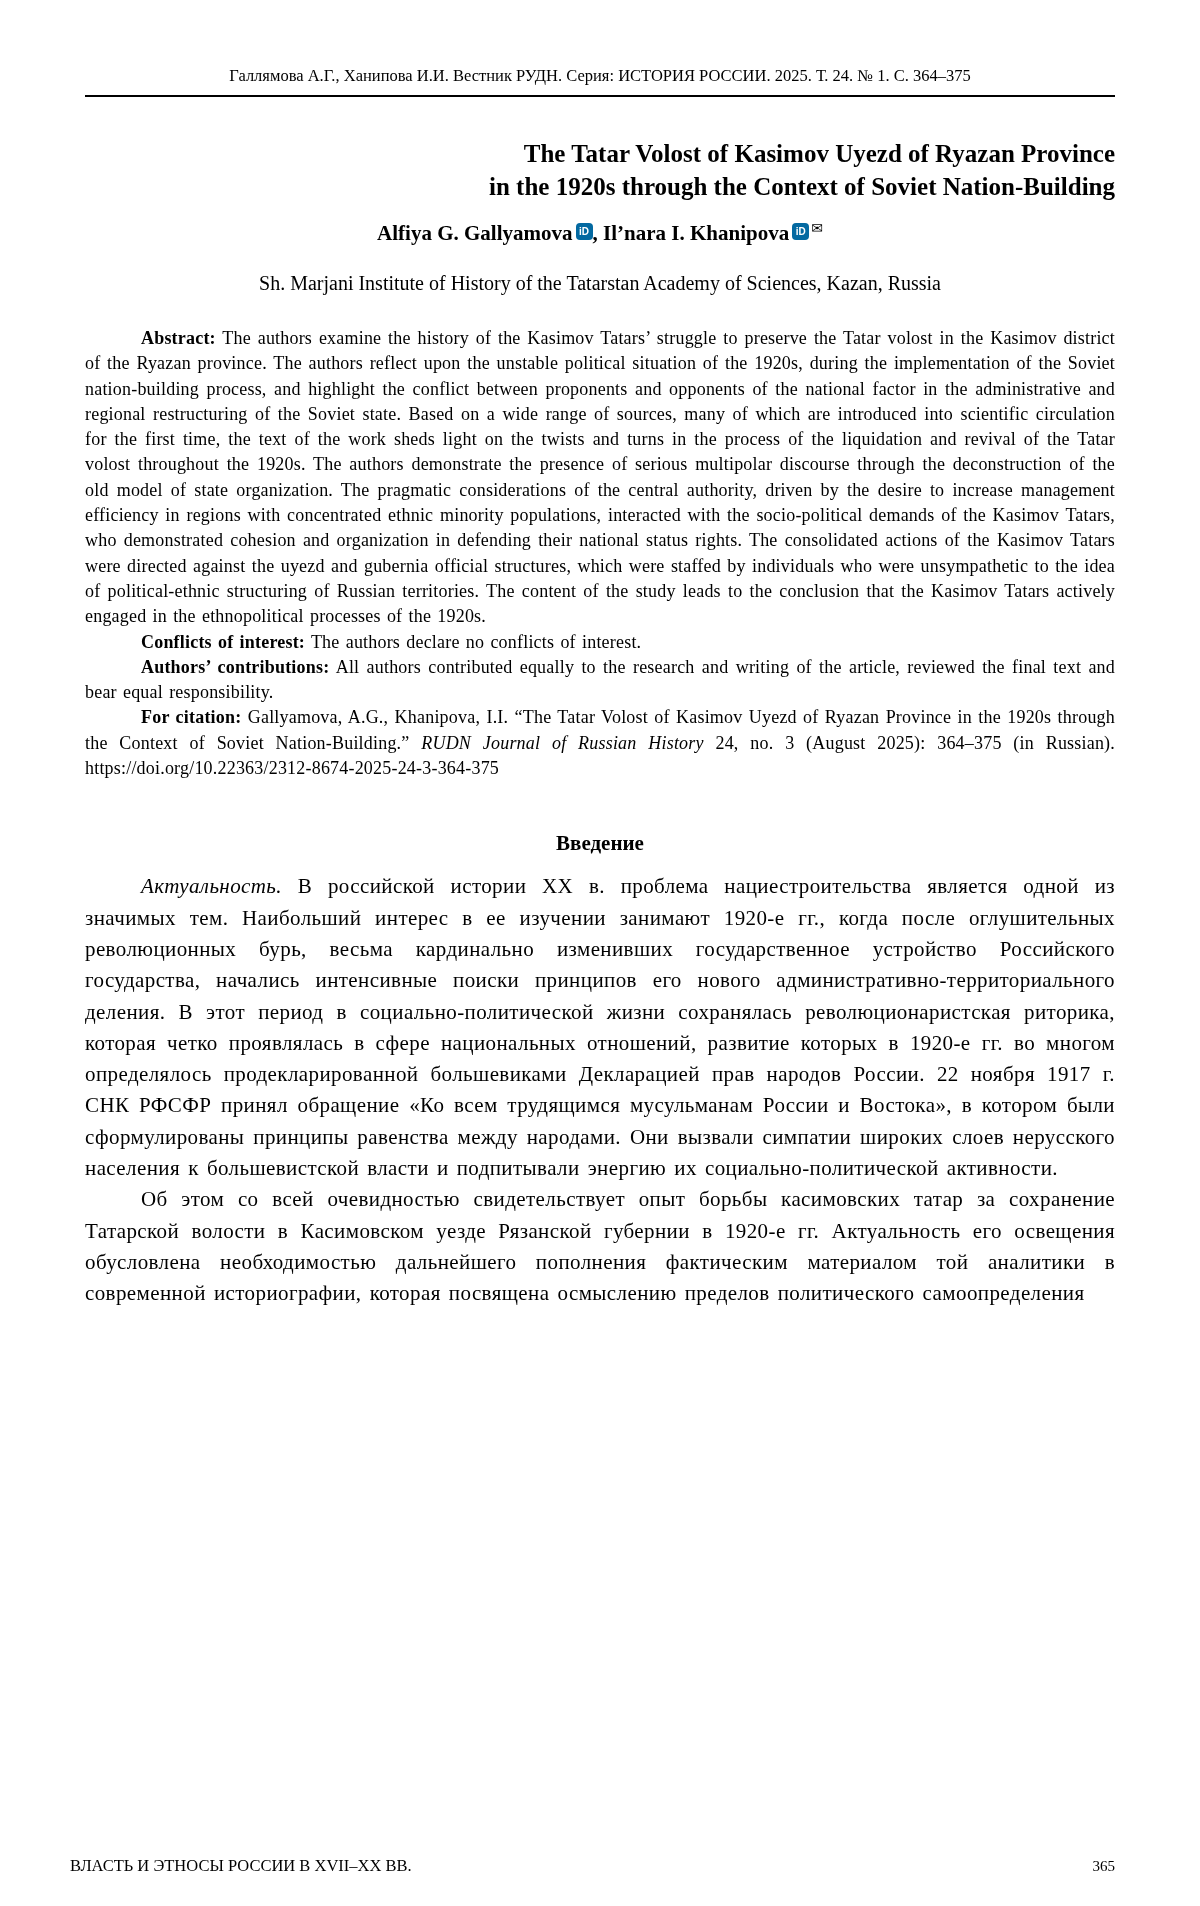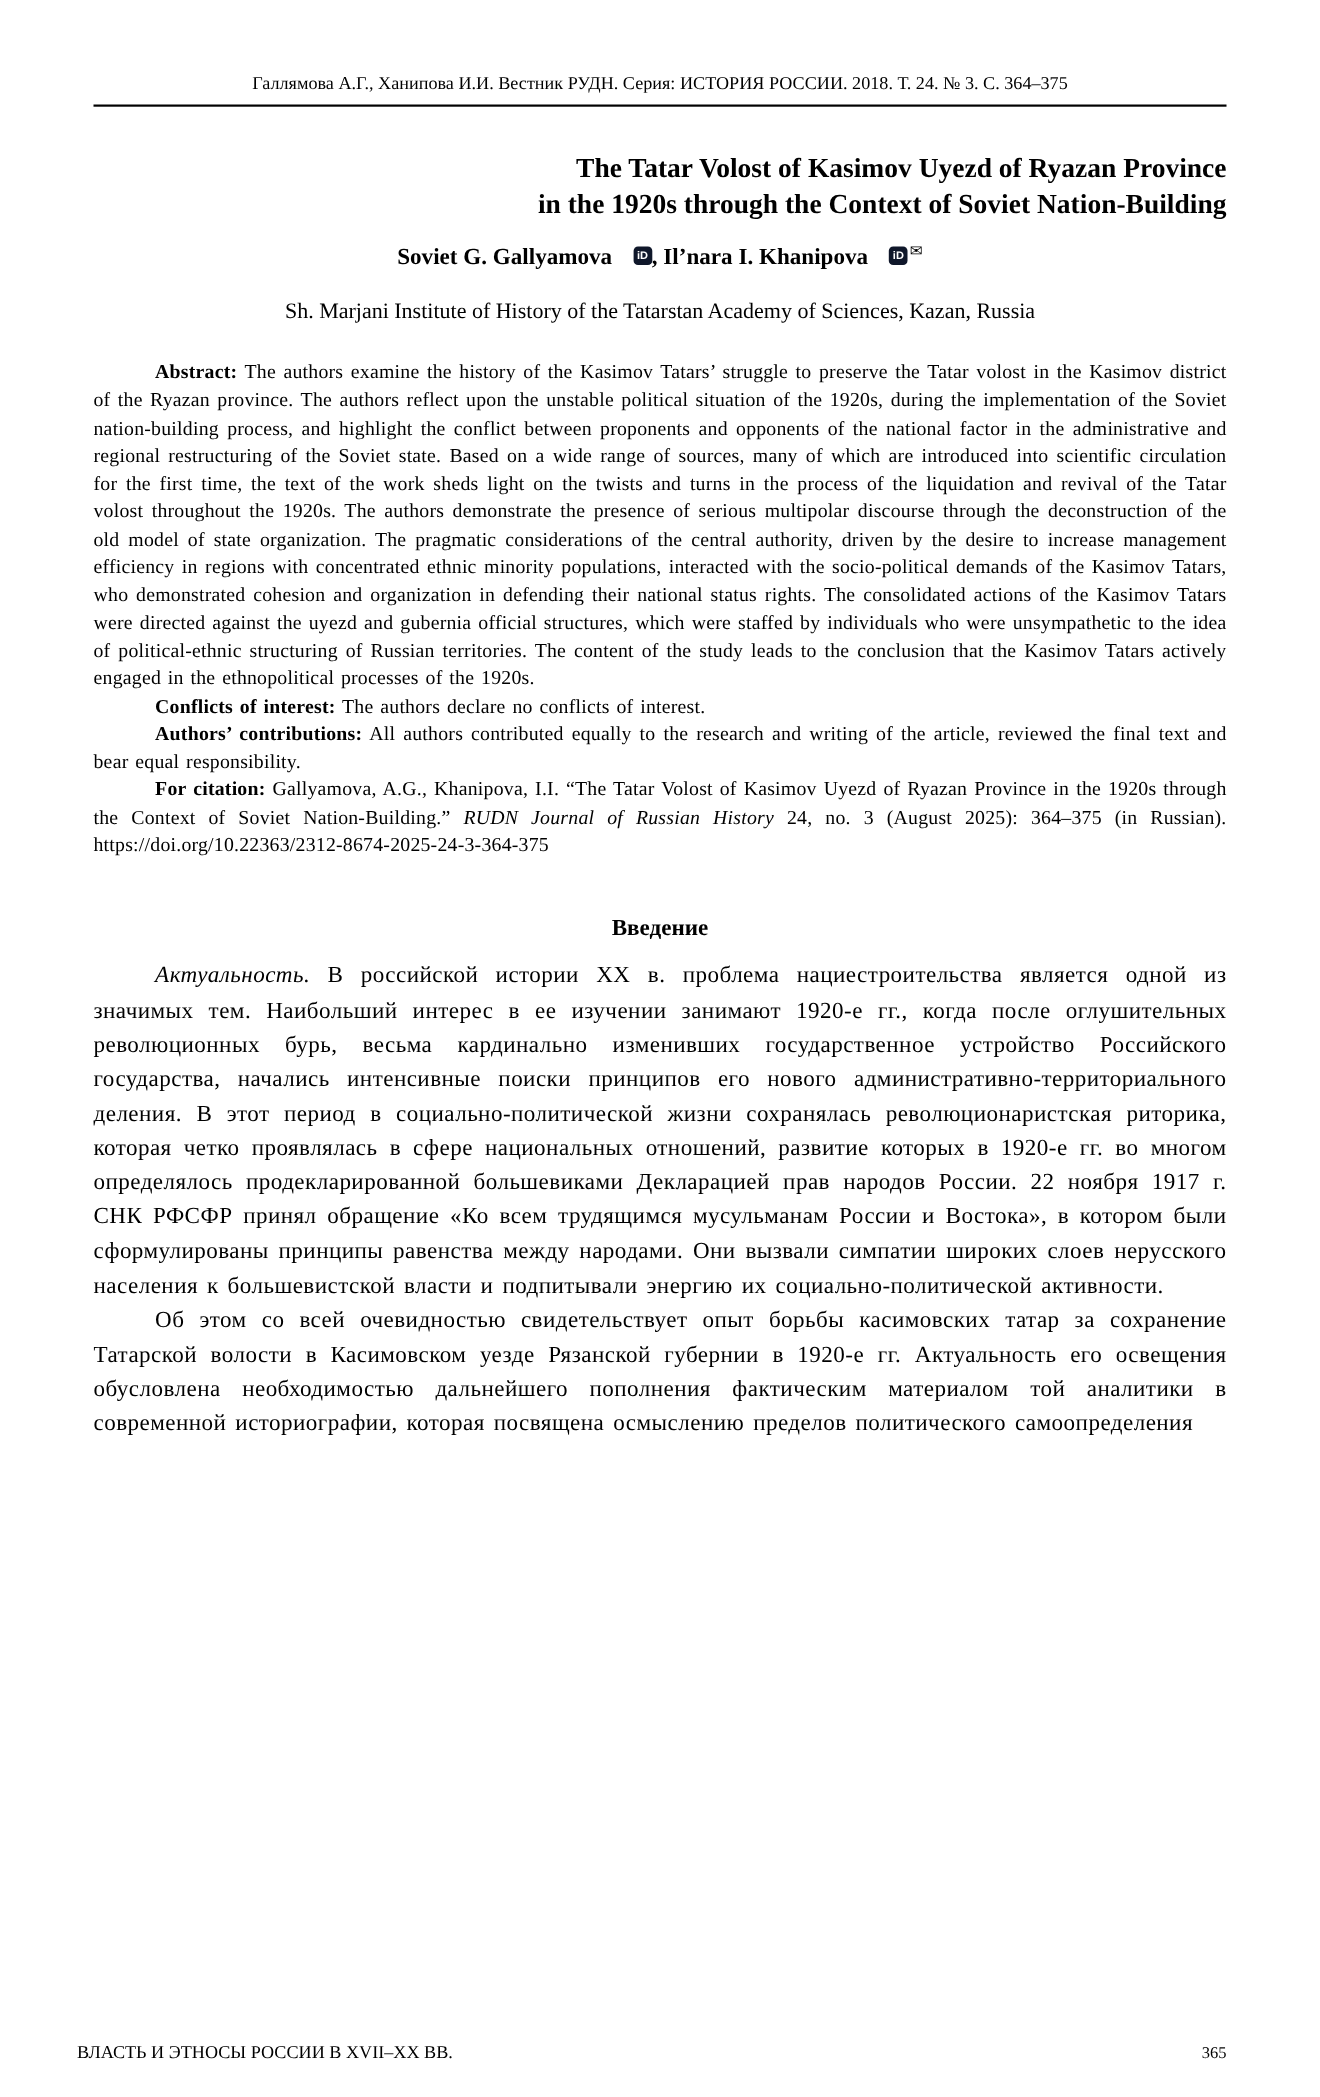--- a/index.html
+++ b/index.html
@@ -36,30 +36,30 @@
   .authors {
     margin-top: 17px;
     text-align: center;
     font-weight: bold;
     font-size: 21px;
   }
   .orcid {
     display: inline-block;
     width: 17px;
     height: 17px;
-    background: #0f172a;
+    background: #0369a1;
     color: #ffffff;
     border-radius: 4px;
     font-size: 10px;
     line-height: 17px;
     text-align: center;
     vertical-align: 5px;
     font-family: "Liberation Sans", sans-serif;
     font-weight: bold;
-    margin-left: 19px;
+    margin-left: 3px;
   }
   .mail-sup {
     vertical-align: 7px;
     font-size: 14px;
     margin-left: 2px;
     font-weight: normal;
   }
 
   .affiliation { margin-top: 26px; text-align: center; font-size: 20px; }
   .email-line { margin-top: 6px; text-align: center; font-size: 20px; }
@@ -106,29 +106,29 @@
   }
   .footer .pnum { font-size: 15px; }
 </style>
 </head>
 <body>
 
 <div class="page">
   <div class="content">
 
     <div class="running-head">
-      <span class="rh-italic">Галлямова А.Г., Ханипова И.И.</span><span> Вестник РУДН. Серия: ИСТОРИЯ РОССИИ. 2018. Т. 24. № 3. С. 364–375</span>
+      <span class="rh-italic">Галлямова А.Г., Ханипова И.И.</span><span> Вестник РУДН. Серия: ИСТОРИЯ РОССИИ. 2025. Т. 24. № 1. С. 364–375</span>
     </div>
 
     <h1 class="title">
       <span class="title-line">The Tatar Volost of Kasimov Uyezd of Ryazan Province</span>
       <span class="title-line">in the 1920s through the Context of Soviet Nation-Building</span>
     </h1>
 
-    <div class="authors"><span>Soviet G. Gallyamova</span><span class="orcid">iD</span><span>, </span><span>Il’nara I. Khanipova</span><span class="orcid">iD</span><span class="mail-sup">✉</span></div>
+    <div class="authors"><span>Alfiya G. Gallyamova</span><span class="orcid">iD</span><span>, </span><span>Il’nara I. Khanipova</span><span class="orcid">iD</span><span class="mail-sup">✉</span></div>
 
     <div class="affiliation">Sh. Marjani Institute of History of the Tatarstan Academy of Sciences, Kazan, Russia</div>
 
 
     <div class="front">
       <p><b class="lbl">Abstract:</b> <span>The authors examine the history of the Kasimov Tatars’ struggle to preserve the Tatar volost in the Kasimov district of the Ryazan province. The authors reflect upon the unstable political situation of the 1920s, during the implementation of the Soviet nation-building process, and highlight the conflict between proponents and opponents of the national factor in the administrative and regional restructuring of the Soviet state. Based on a wide range of sources, many of which are introduced into scientific circulation for the first time, the text of the work sheds light on the twists and turns in the process of the liquidation and revival of the Tatar volost throughout the 1920s. The authors demonstrate the presence of serious multipolar discourse through the deconstruction of the old model of state organization. The pragmatic considerations of the central authority, driven by the desire to increase management efficiency in regions with concentrated ethnic minority populations, interacted with the socio-political demands of the Kasimov Tatars, who demonstrated cohesion and organization in defending their national status rights. The consolidated actions of the Kasimov Tatars were directed against the uyezd and gubernia official structures, which were staffed by individuals who were unsympathetic to the idea of political-ethnic structuring of Russian territories. The content of the study leads to the conclusion that the Kasimov Tatars actively engaged in the ethnopolitical processes of the 1920s.</span></p>
       <p><b class="lbl">Conflicts of interest:</b> <span>The authors declare no conflicts of interest.</span></p>
       <p><b class="lbl">Authors’ contributions:</b> <span>All authors contributed equally to the research and writing of the article, reviewed the final text and bear equal responsibility.</span></p>
       <p><b class="lbl">For citation:</b> <span>Gallyamova, A.G., Khanipova, I.I. “The Tatar Volost of Kasimov Uyezd of Ryazan Province in the 1920s through the Context of Soviet Nation-Building.” </span><span class="it">RUDN Journal of Russian History</span><span> 24, no. 3 (August 2025): 364–375 (in Russian). </span><span>https://doi.org/10.22363/2312-8674-2025-24-3-364-375</span></p>
     </div>

